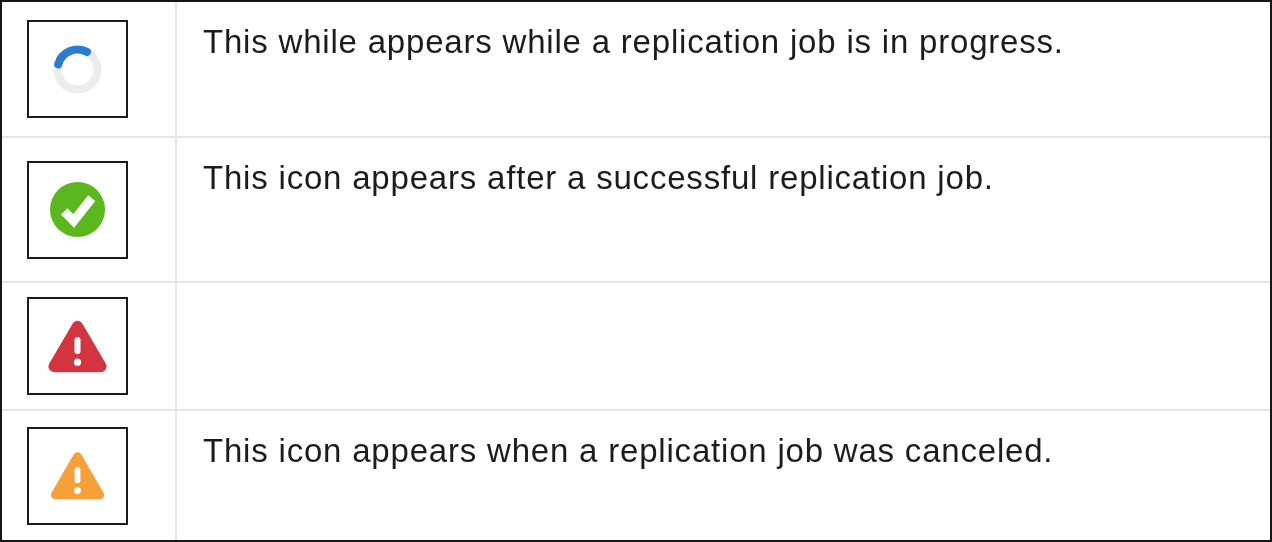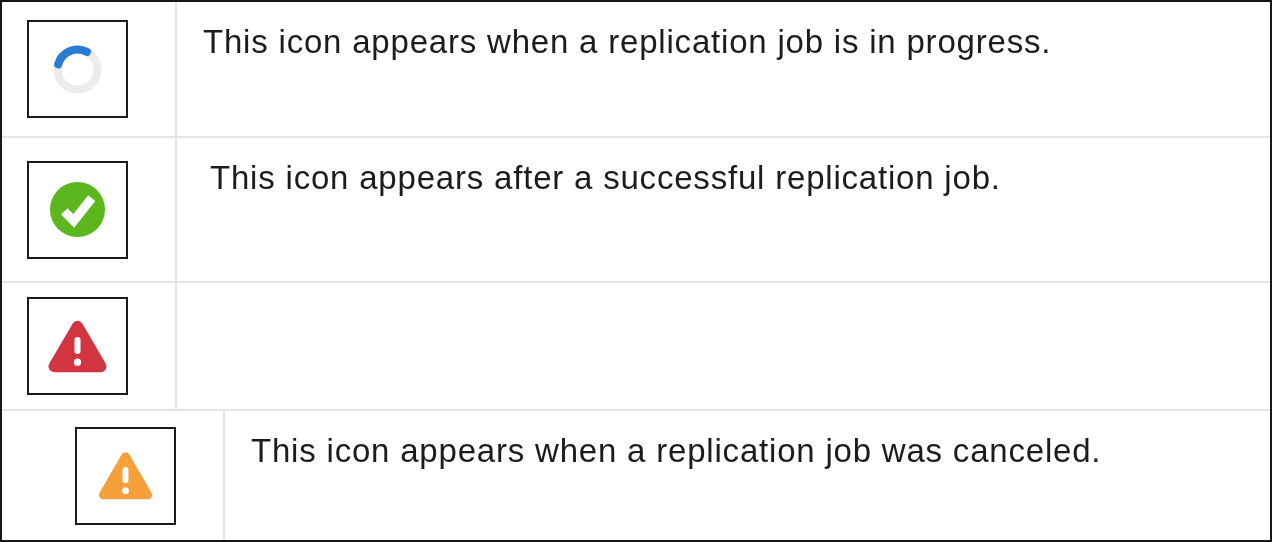--- a/index.html
+++ b/index.html
@@ -6,23 +6,23 @@
   body {
     width: 1272px; height: 542px;
     box-sizing: border-box;
     border: 2px solid #161616;
     font-family: "Liberation Sans", "DejaVu Sans", sans-serif;
     overflow: hidden;
   }
   .table { display: flex; flex-direction: column; width: 100%; height: 100%; }
   .row { display: flex; flex-direction: row; border-bottom: 2px solid #e5e5e5; }
   .row:nth-child(1) { height: 134px; }
-  .row:nth-child(2) { height: 143px; gap: 7px; }
+  .row:nth-child(2) { height: 143px; }
   .row:nth-child(3) { height: 126px; }
-  .row:nth-child(4) { height: 129px; border-bottom: none; flex: 1; margin-left: 48px; }
+  .row:nth-child(4) { height: 129px; border-bottom: none; flex: 1; }
   .icon-cell {
     width: 175px; flex: 0 0 175px;
     border-right: 2px solid #e5e5e5;
     display: flex; align-items: center;
     padding-left: 25px; box-sizing: border-box;
   }
   .icon-box {
     width: 101px; height: 98px;
     box-sizing: border-box;
     border: 2.5px solid #1b1b1b;
@@ -51,21 +51,21 @@
   <div class="row">
     <div class="icon-cell">
       <div class="icon-box">
         <svg viewBox="0 0 100 100" aria-hidden="true">
           <circle cx="50" cy="50" r="21" fill="none" stroke-width="8.5" stroke="#ececec"></circle>
           <path d="M 29.7 44.6 A 21 21 0 0 1 59.9 31.5" fill="none" stroke-width="8.5" stroke-linecap="round" stroke="#2b7ad4"></path>
         </svg>
       </div>
     </div>
     <div class="text-cell">
-      <span class="desc">This icon appears when a replication job is in progress.</span>
+      <span class="desc">This while appears while a replication job is in progress.</span>
     </div>
   </div>
 
   <div class="row">
     <div class="icon-cell">
       <div class="icon-box">
         <svg viewBox="0 0 100 100" aria-hidden="true">
           <circle cx="50" cy="50" r="29" fill="#5cb61e"></circle>
           <polyline points="36,52 46,62 65,38" fill="none" stroke-width="9.5" stroke-linecap="butt" stroke-linejoin="miter" stroke="#ffffff"></polyline>
         </svg>

